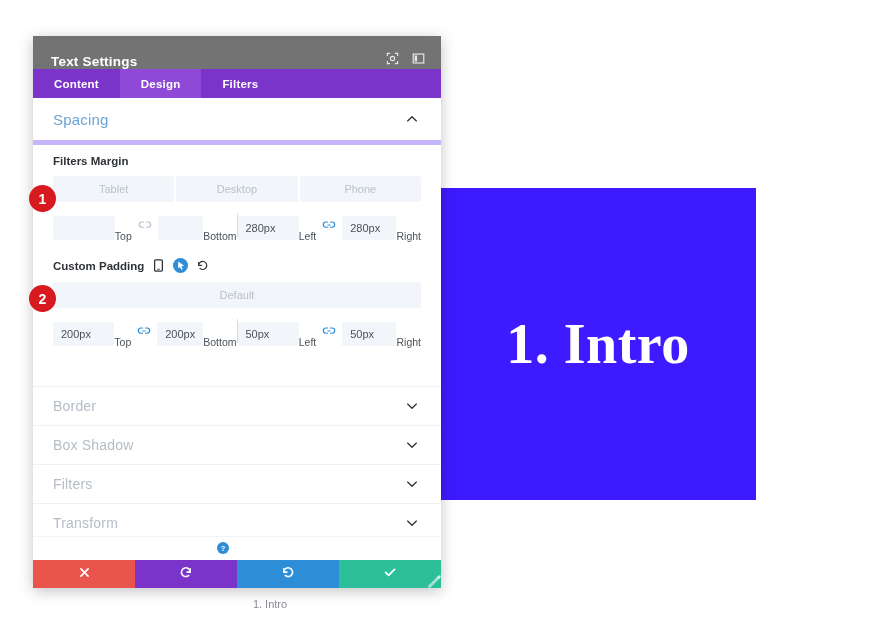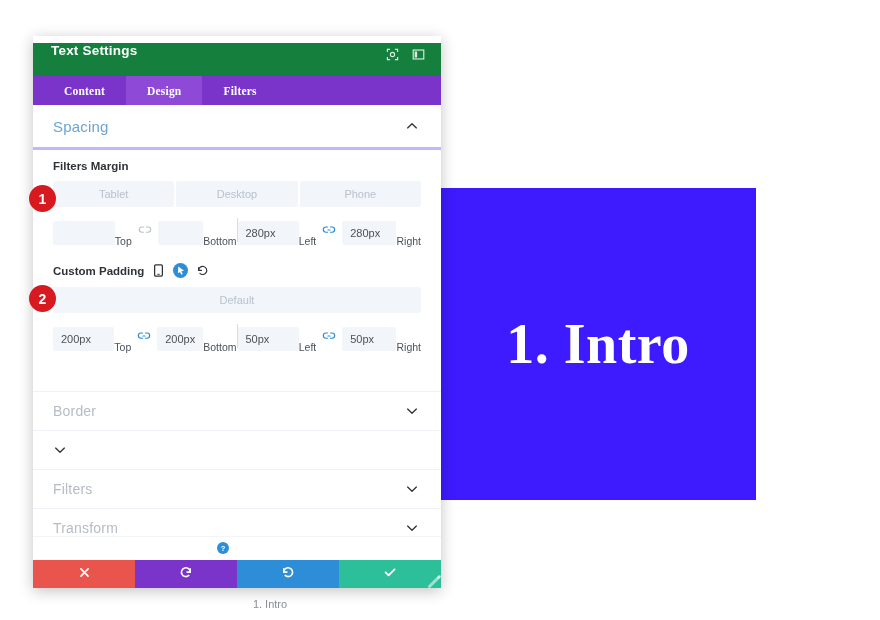--- a/index.html
+++ b/index.html
@@ -55,27 +55,26 @@
     height: 552px;
     background: #ffffff;
     box-shadow: 0 3px 14px rgba(0,0,0,0.24);
     display: flex;
     flex-direction: column;
     overflow: visible;
   }
 
   
   .modal-header {
-    background: #15803d;
+    background: #737373;
     height: 33px;
     display: flex;
-    align-items: flex-start;
+    align-items: flex-end;
     padding: 0 12px 0 18px;
     flex: none;
-    margin-top: 7px;
   }
   .modal-header .title {
     color: #ffffff;
     font-size: 13.5px;
     font-weight: bold;
     flex: 1;
     letter-spacing: 0.2px;
   }
   .header-icon {
     width: 22px;
@@ -87,22 +86,20 @@
     opacity: 0.85;
   }
 
   
   .modal-tabs {
     background: #7b34c9;
     height: 29px;
     display: flex;
     align-items: stretch;
     flex: none;
-    padding-left: 10px;
-    font-family: Liberation Serif, serif;
   }
   .modal-tab {
     color: #ffffff;
     font-size: 11.5px;
     font-weight: bold;
     display: flex;
     align-items: center;
     padding: 0 21px;
     letter-spacing: 0.2px;
   }
@@ -116,21 +113,21 @@
     background: #ffffff;
     position: relative;
     overflow: hidden;
   }
 
   .section-header {
     height: 42px;
     display: flex;
     align-items: center;
     padding: 0 22px 0 20px;
-    border-bottom: 3px solid #c4b5fd;
+    border-bottom: 5px solid #c4b5fd;
   }
   .section-header .section-title {
     flex: 1;
     font-size: 15px;
     color: #6ba5d4;
     letter-spacing: 0.2px;
   }
   .chev {
     width: 14px;
     height: 14px;
@@ -480,20 +477,21 @@
     <div style="margin-top:32px;">
       <div class="accordion-item">
         <div class="acc-title">Border</div>
         <span>
           <svg class="chev" viewBox="0 0 16 16">
               <path d="M3 5.8L8 10.6l5-4.8" fill="none" stroke="#2f3337" stroke-width="1.5" stroke-linecap="round" stroke-linejoin="round"></path>
             </svg>
         </span>
       </div>
       <div class="accordion-item">
+        <div class="acc-title">Box Shadow</div>
         <span>
           <svg class="chev" viewBox="0 0 16 16">
               <path d="M3 5.8L8 10.6l5-4.8" fill="none" stroke="#2f3337" stroke-width="1.5" stroke-linecap="round" stroke-linejoin="round"></path>
             </svg>
         </span>
       </div>
       <div class="accordion-item">
         <div class="acc-title">Filters</div>
         <span>
           <svg class="chev" viewBox="0 0 16 16">

